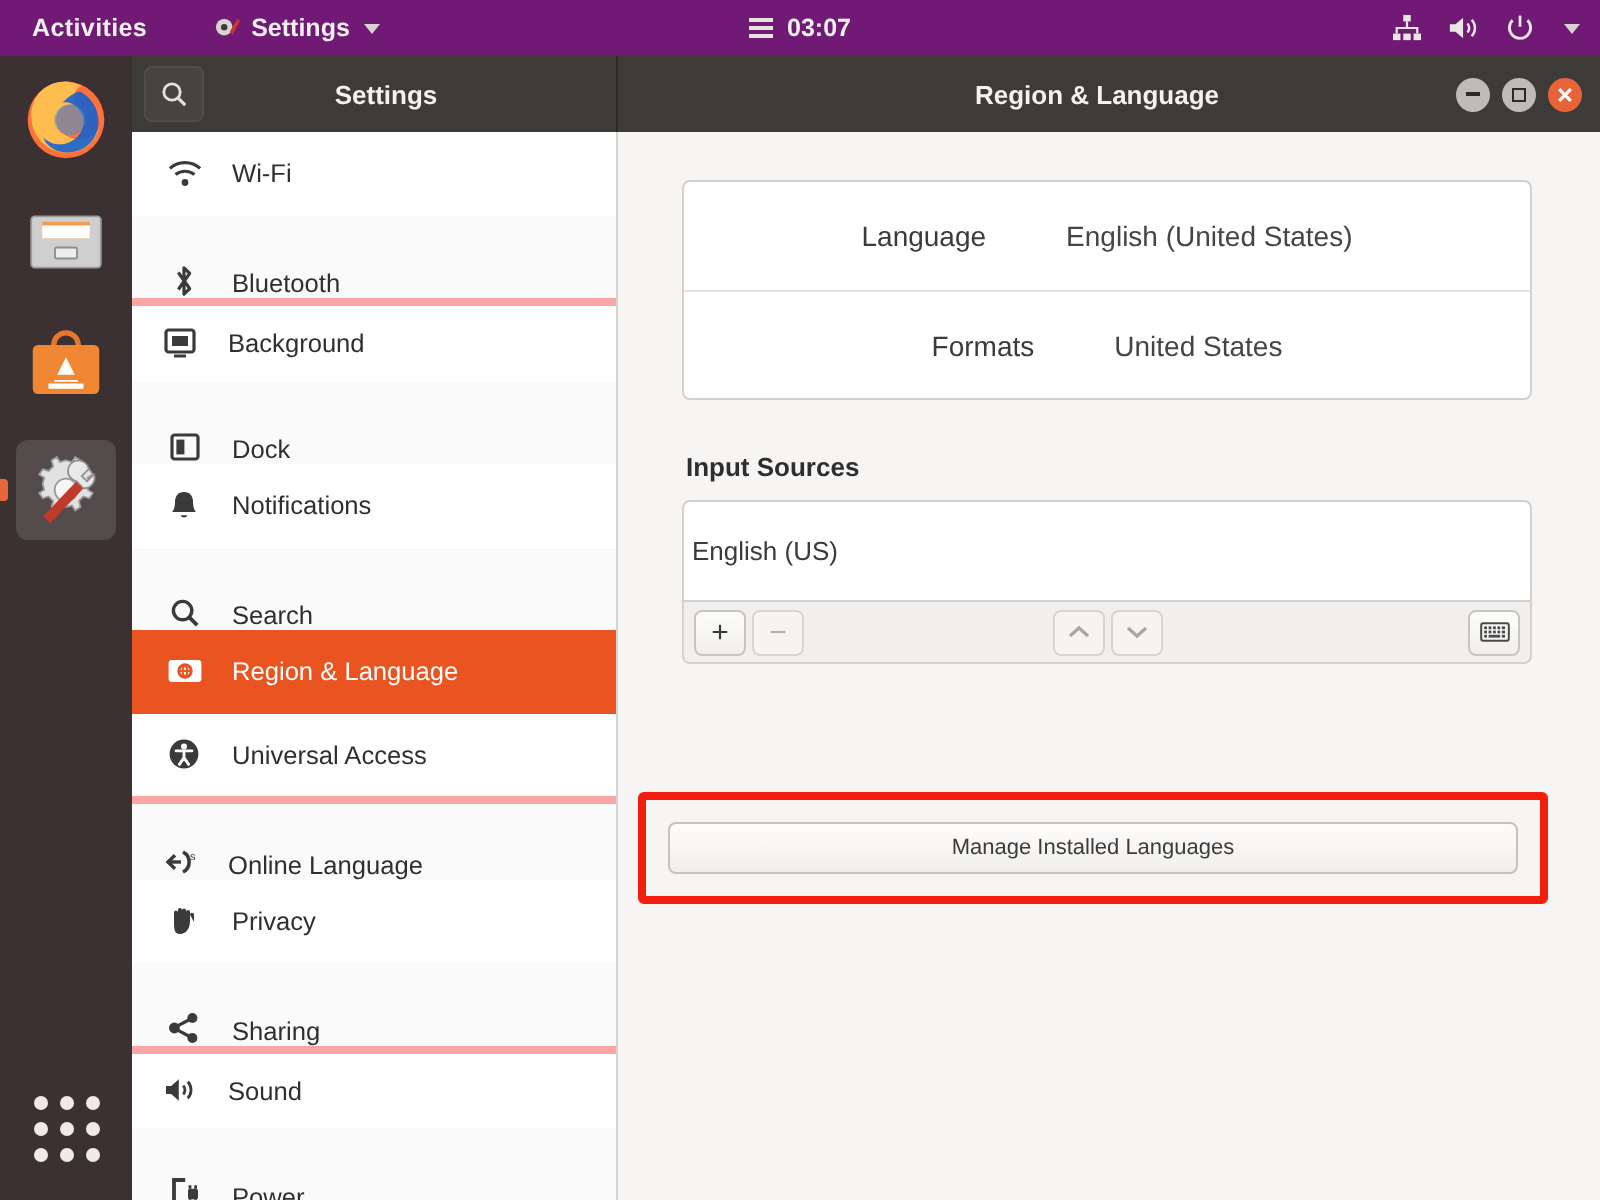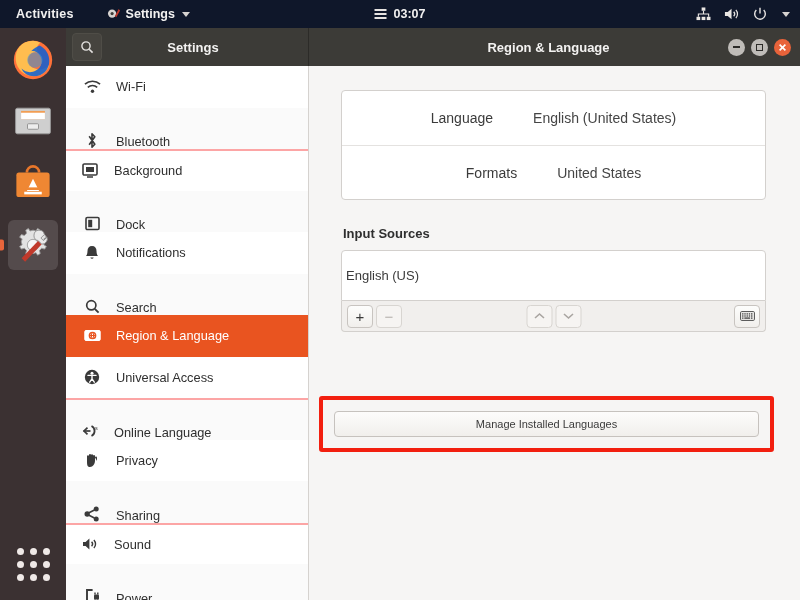--- a/index.html
+++ b/index.html
@@ -7,21 +7,21 @@
     width: 800px; height: 600px;
     overflow: hidden;
     font-family: "Liberation Sans", sans-serif;
     background: #3b3331;
   }
 
   
   #topbar {
     position: absolute; top: 0; left: 0;
     width: 800px; height: 28px;
-    background: #0f172a;
+    background: #701a75;
     display: flex; align-items: center;
     color: #f2f1f0;
     font-size: 12.5px; font-weight: bold;
     z-index: 40;
   }
   #activities { margin-left: 10px; padding: 0 6px; letter-spacing: .2px; }
   #app-menu {
     display: flex; align-items: center; gap: 5px;
     margin-left: 22px; padding: 0 4px;
   }
@@ -136,21 +136,21 @@
     overflow: hidden;
   }
   .nav-item {
     height: 41.5px;
     display: flex; align-items: center;
     padding-left: 16px;
     font-size: 12.8px; color: #2f2f2f;
     background: #ffffff;
   }
   .nav-item.alt { background: #fafafa; align-items: flex-end; }
-  .nav-item.sep { border-top: 2px solid #fca5a5; padding-left: 14px; }
+  .nav-item.sep { border-top: 4px solid #fca5a5; padding-left: 14px; }
   .nav-item .nicon {
     width: 20px; height: 18px;
     display: flex; align-items: center; justify-content: center;
     margin-right: 14px; flex: 0 0 20px;
   }
   .nav-item .nicon svg { display: block; }
   .nav-item.selected { background: #e95420; color: #ffffff; }
   .nav-item.selected .nicon svg { fill: #ffffff; stroke: #ffffff; }
 
   

